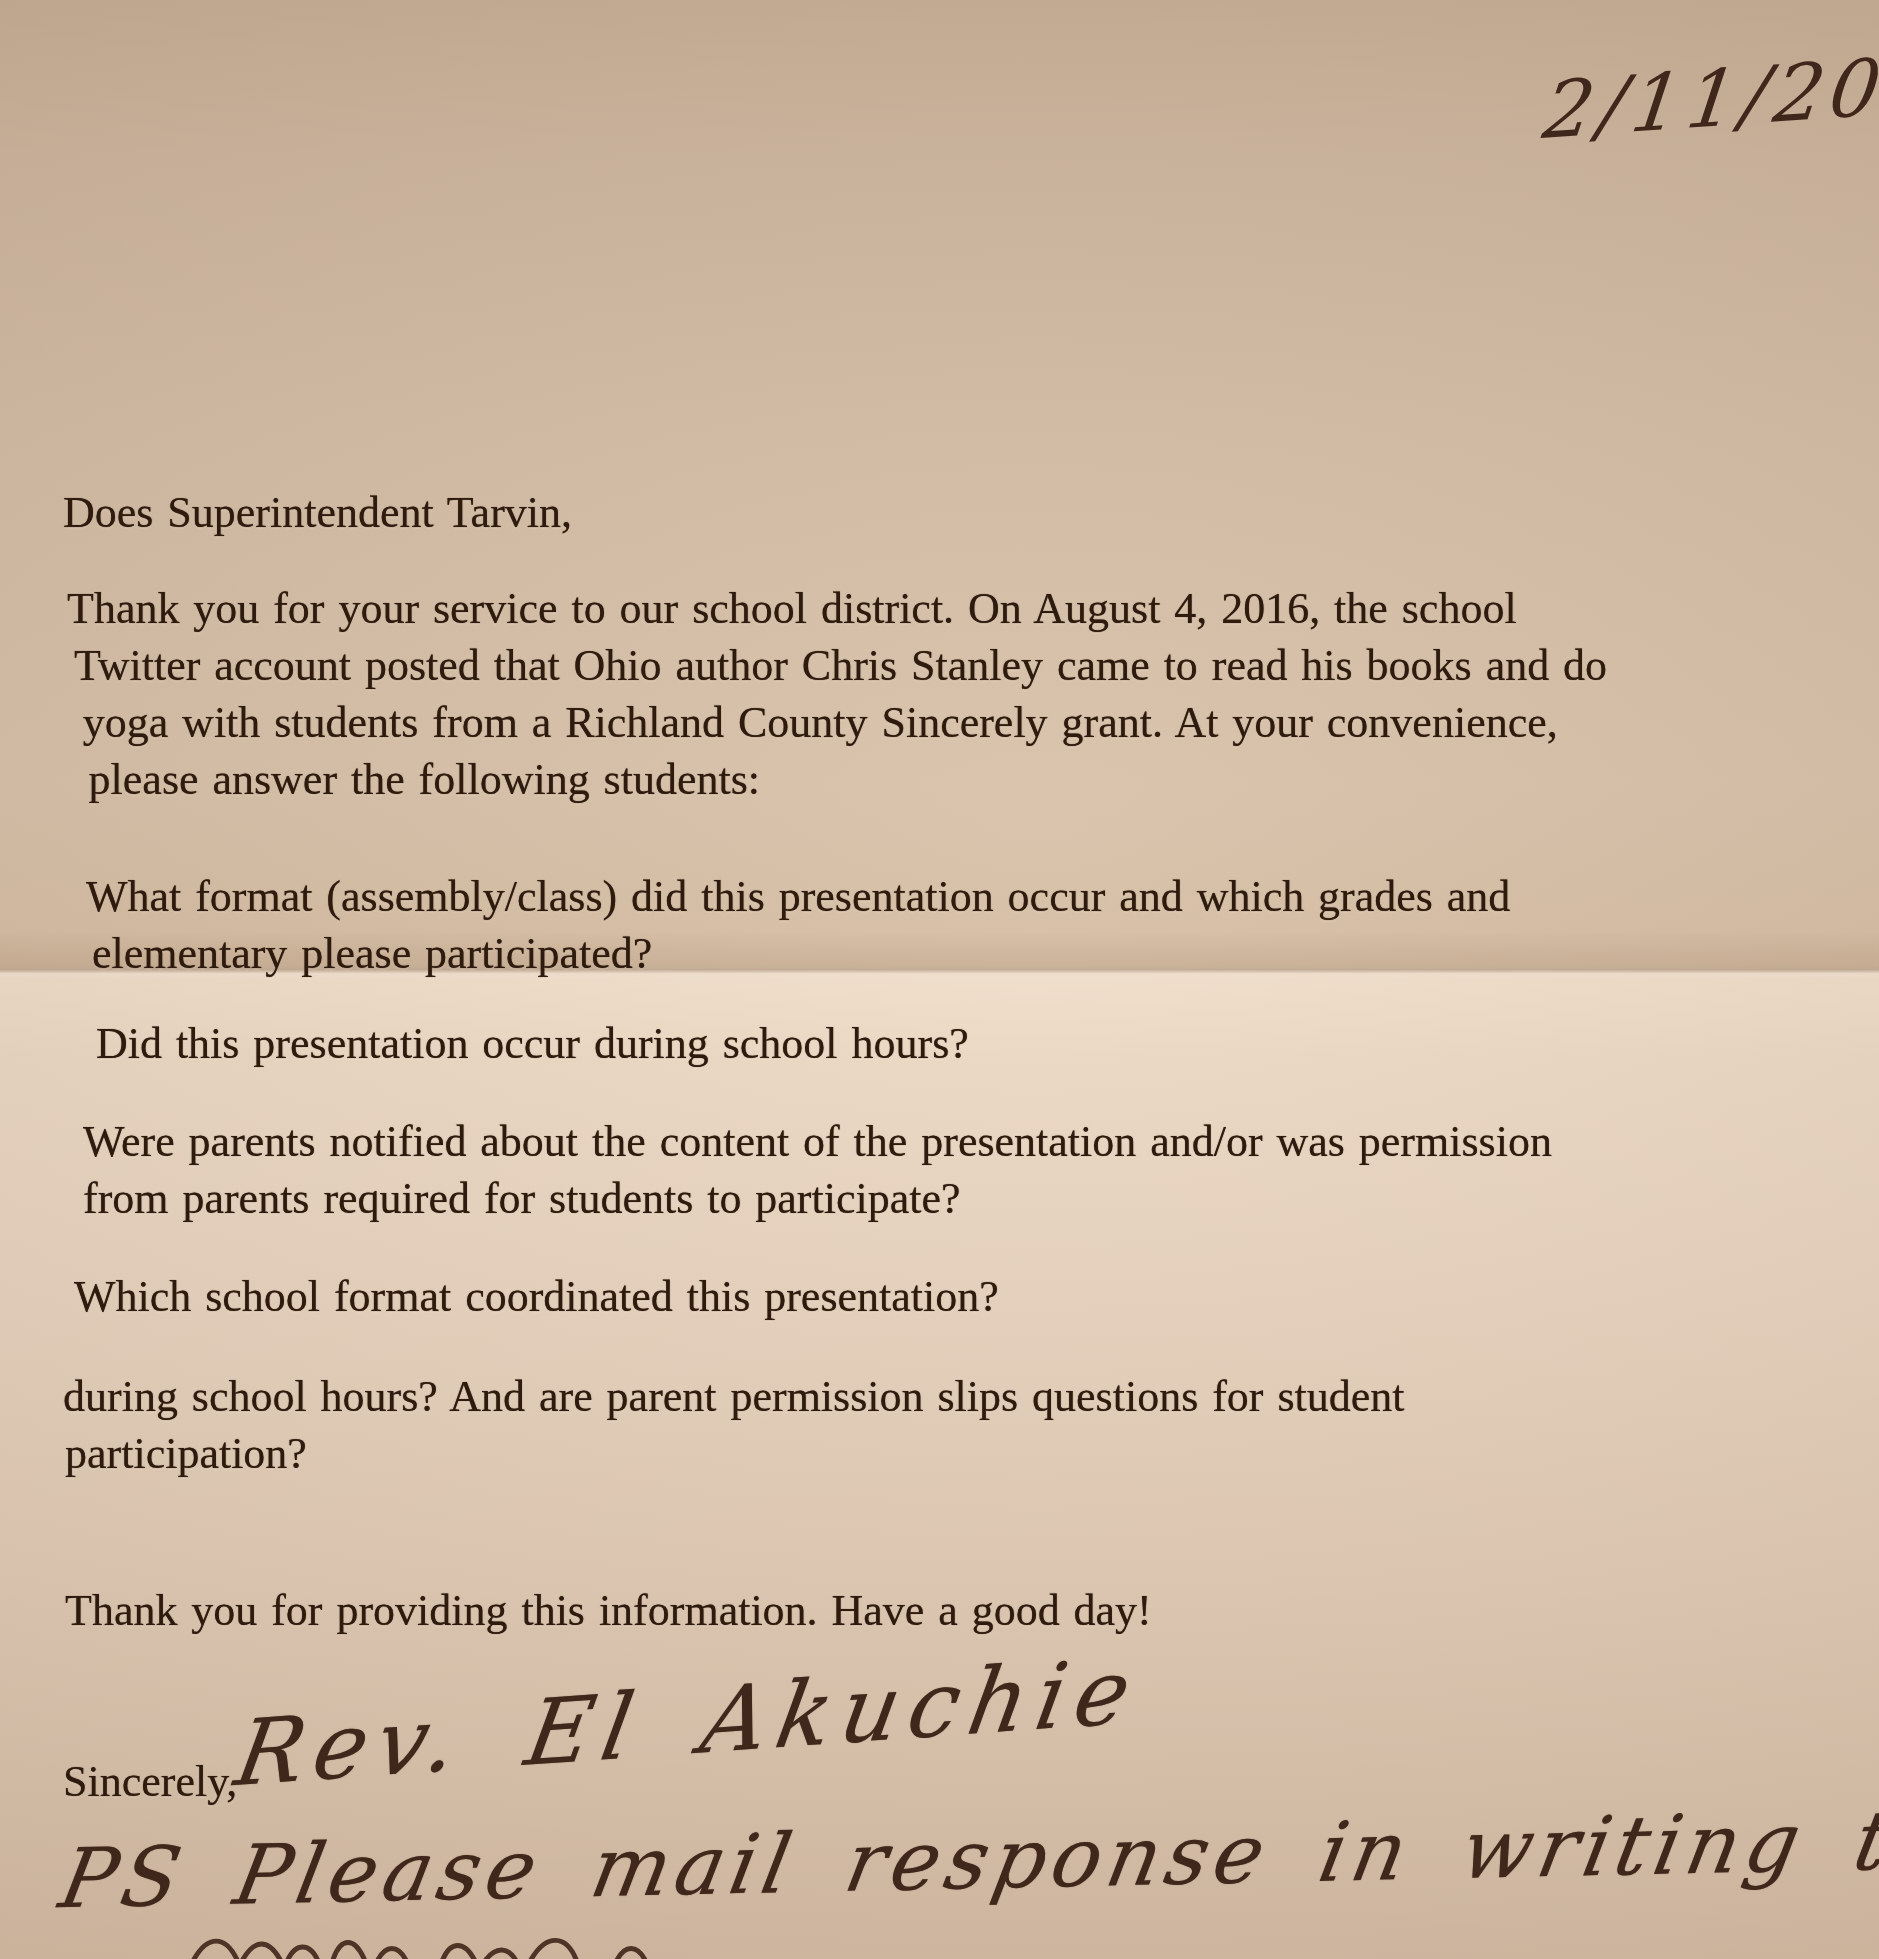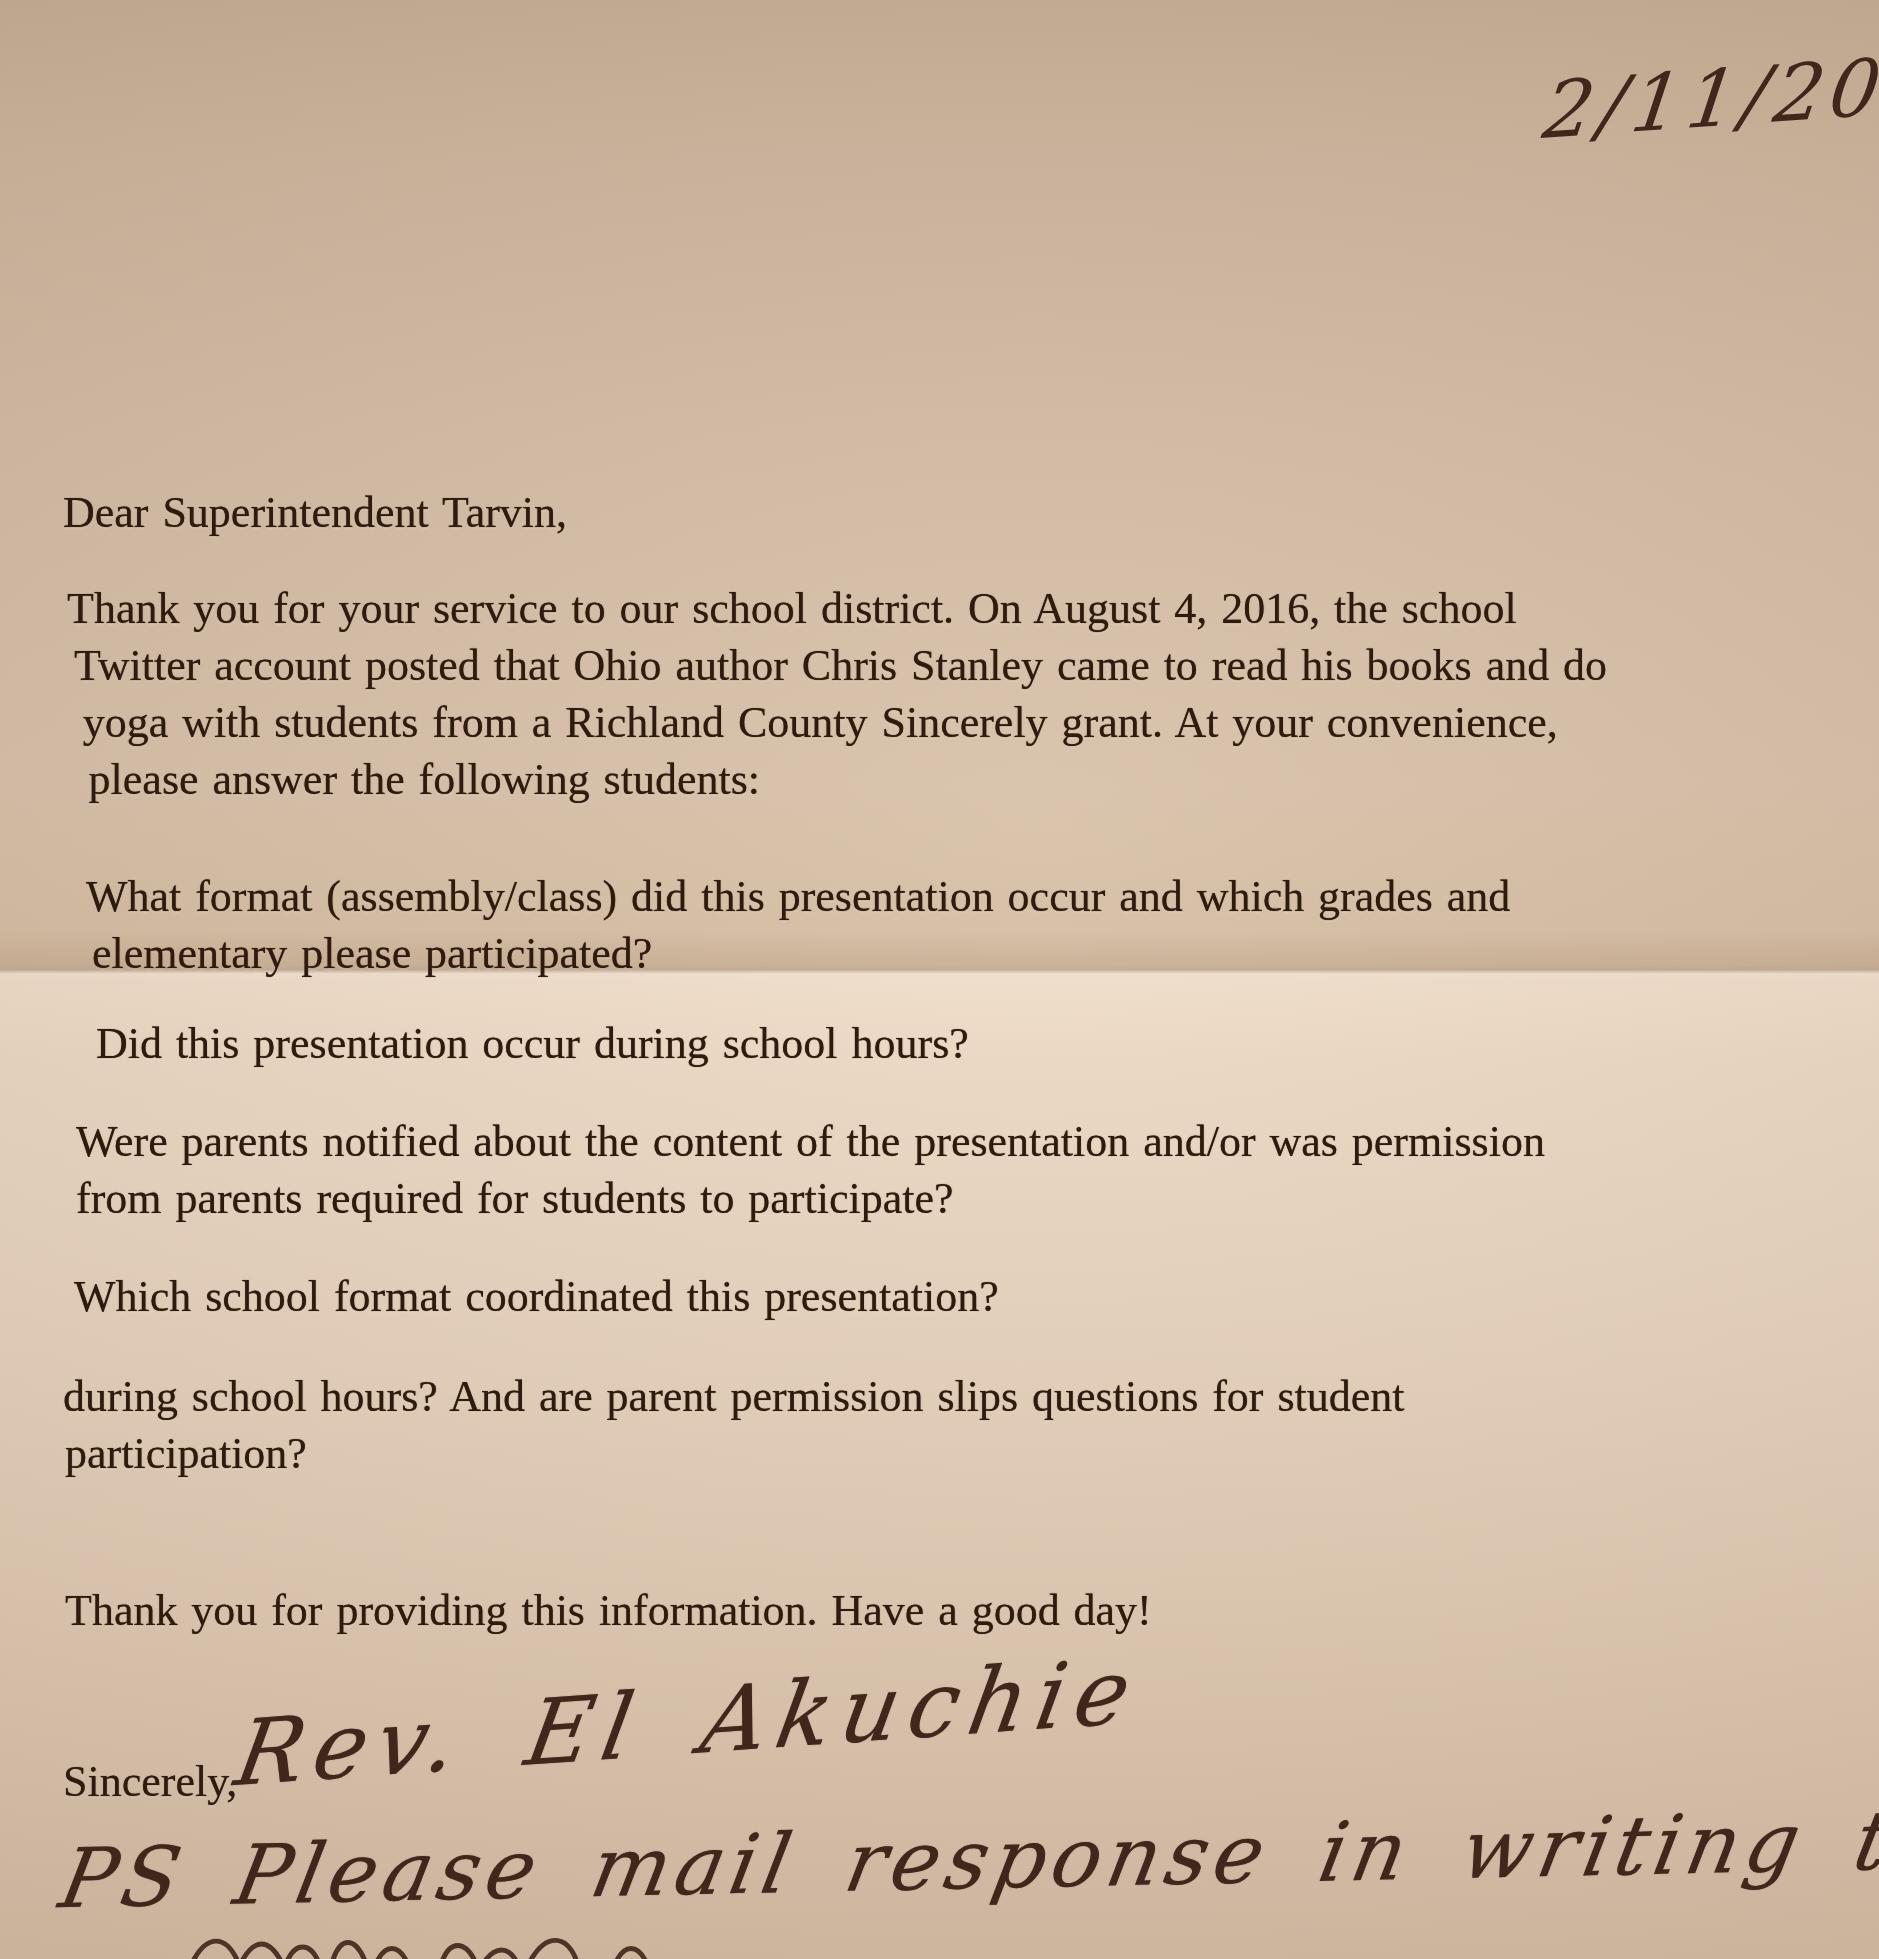--- a/index.html
+++ b/index.html
@@ -50,21 +50,21 @@
   .salutation { left: 63px; top: 484px; }
 
   .para-intro { left: 67px; top: 580px; }
   .para-intro .line:nth-child(2) { margin-left: 6.9px; }
   .para-intro .line:nth-child(3) { margin-left: 15.7px; }
   .para-intro .line:nth-child(4) { margin-left: 21.6px; }
 
   .q1 { left: 86px;  top: 868px; }
   .q1 .line:nth-child(2) { margin-left: 5.9px; }
   .q2 { left: 96px;  top: 1015px; }
-  .q3 { left: 76px;  top: 1113px; }
+  .q3 { left: 83px;  top: 1113px; }
   .q4 { left: 74px;  top: 1268px; }
 
   .para-auburn { left: 63px; top: 1368px; }
   .para-auburn .line:nth-child(2) { margin-left: 2px; }
   .para-auburn .line:nth-child(3) { margin-left: 5.9px; }
 
   .closing { left: 65px; top: 1582px; }
   .signoff { left: 63px; top: 1753px; }
 
   .handwriting {
@@ -105,21 +105,21 @@
 </style>
 </head>
 <body>
 
 <div class="page">
 
   <div class="crease"></div>
 
   <div class="handwriting date">2/11/20</div>
 
-  <div class="typed salutation">Dear Superintendent Tarvin,</div>
+  <div class="typed salutation">Does Superintendent Tarvin,</div>
 
   <div class="typed para-intro">
     <span class="line">Thank you for your service to our school district.  On August 4, 2016, the school</span>
     <span class="line">Twitter account posted that Ohio author Chris Stanley came to read his books and do</span>
     <span class="line">yoga with students from a Richland County Sincerely grant.  At your convenience,</span>
     <span class="line">please answer the following students:</span>
   </div>
 
   <div class="typed q1">
     <span class="line">What format (assembly/class) did this presentation occur and which grades and</span>

